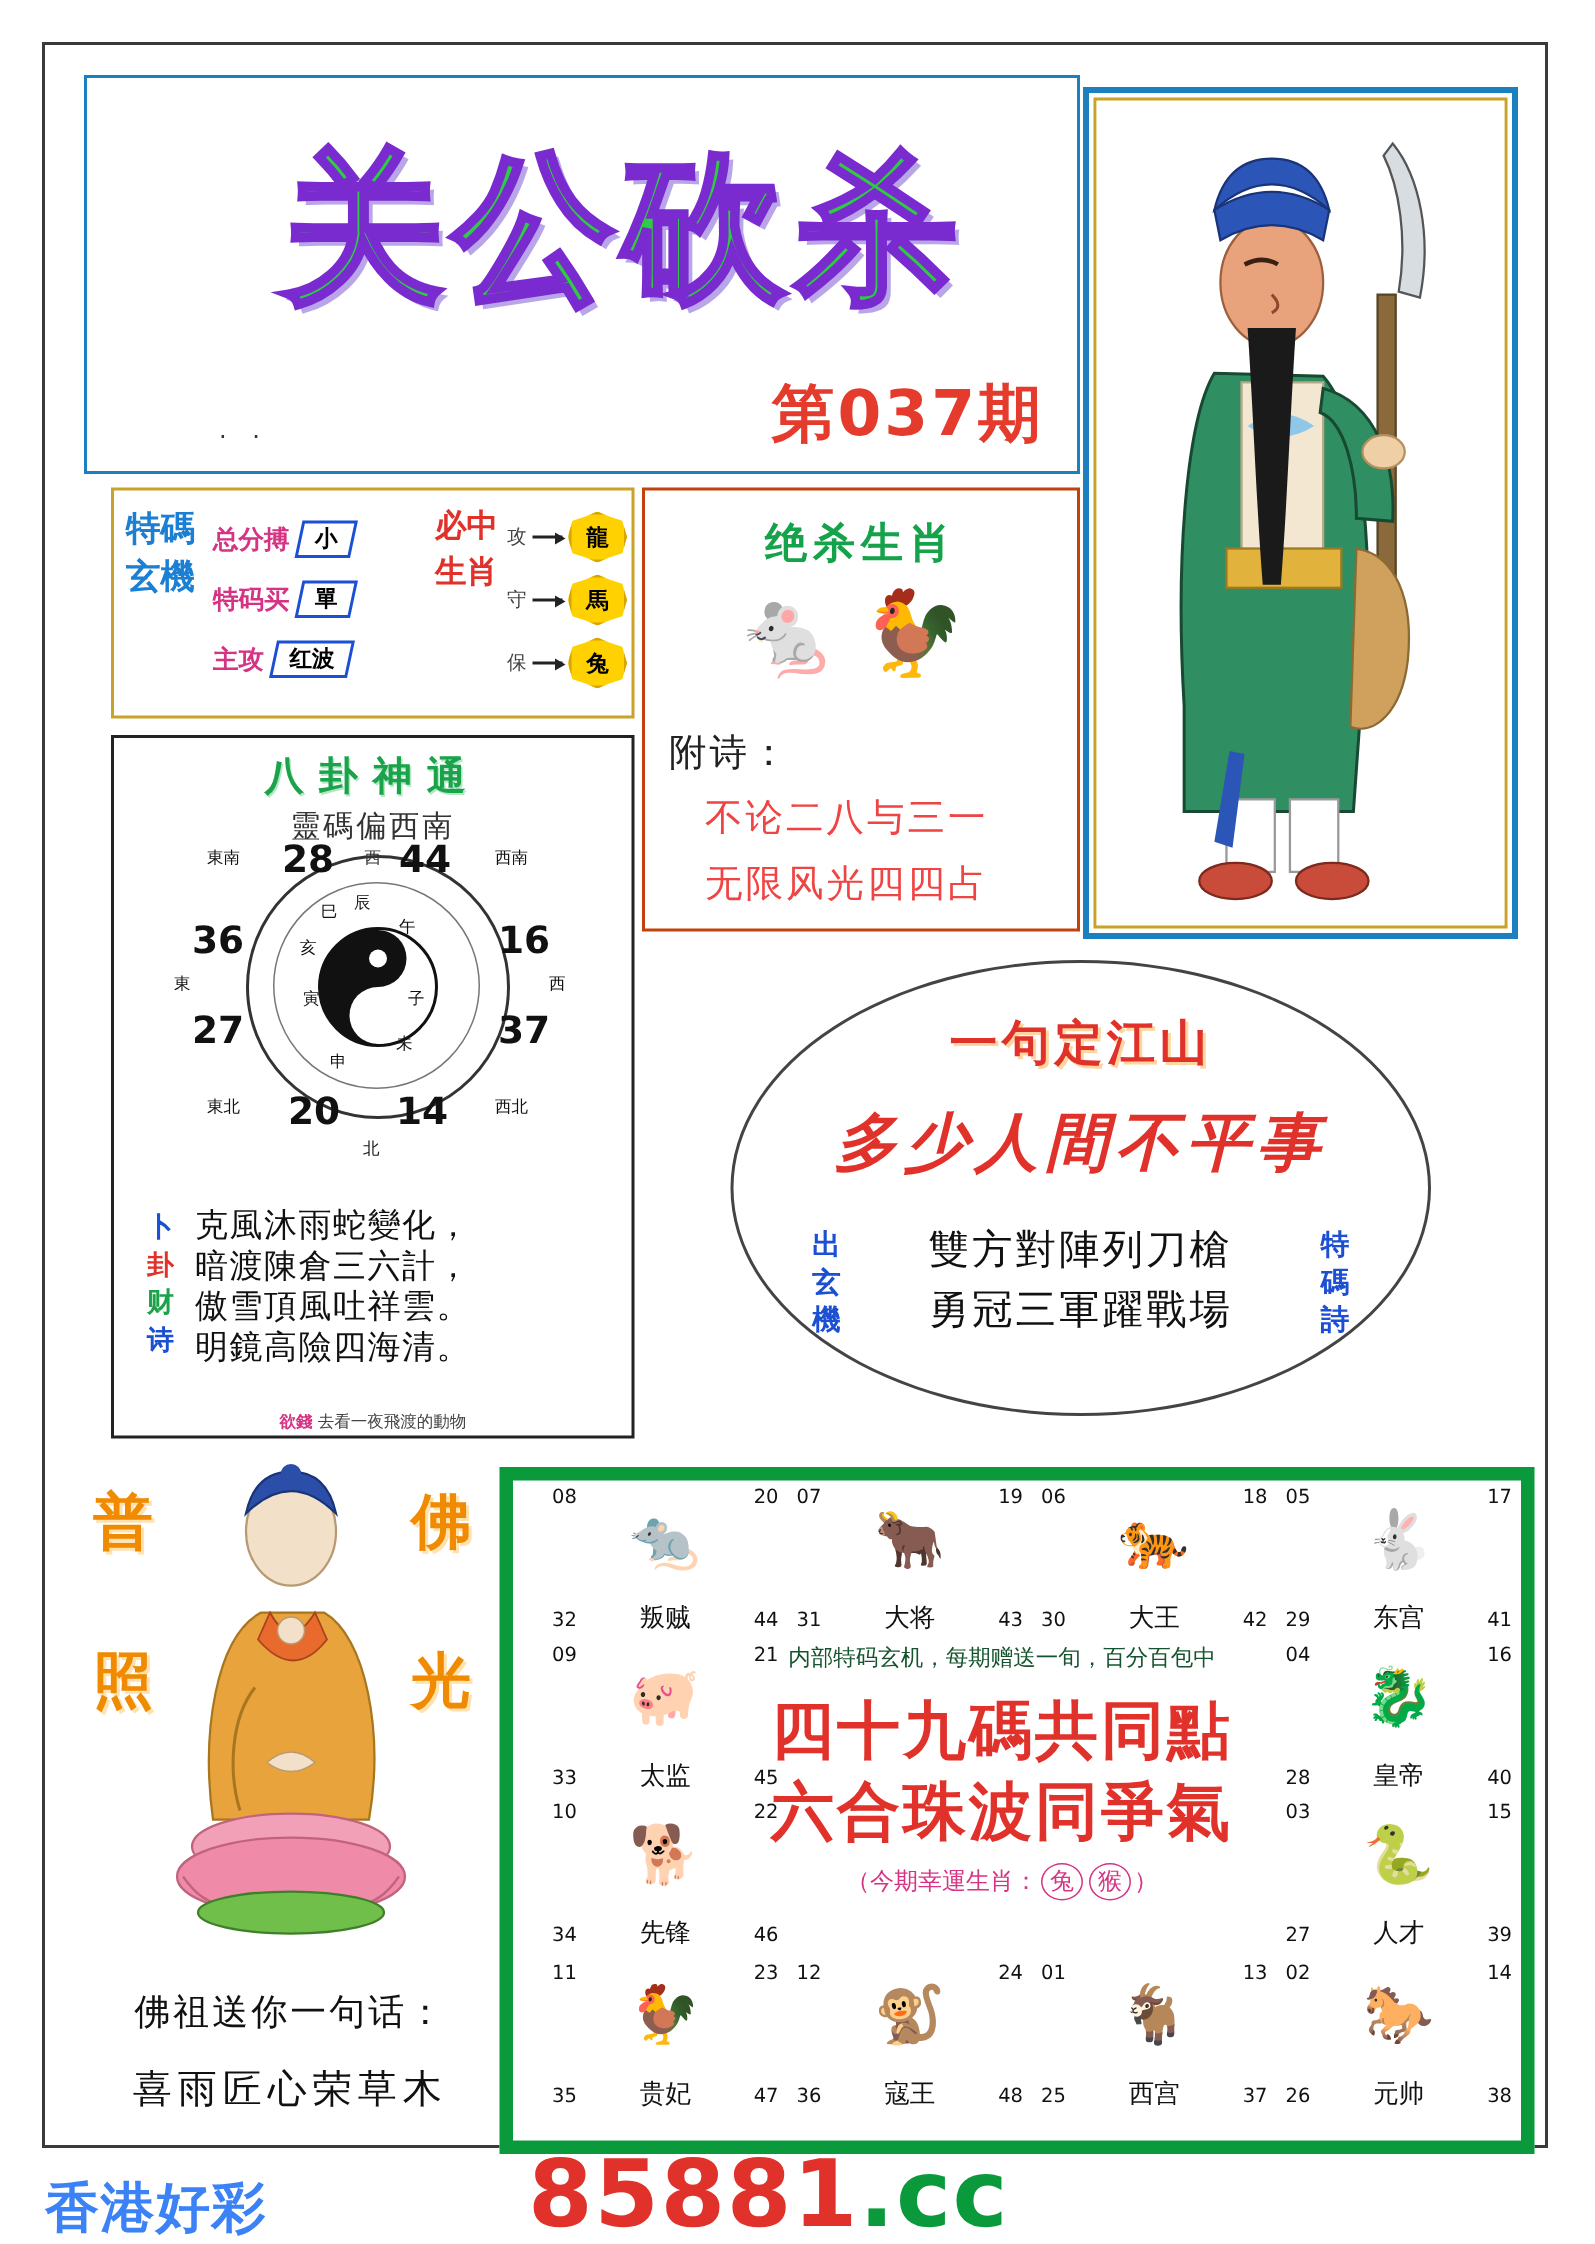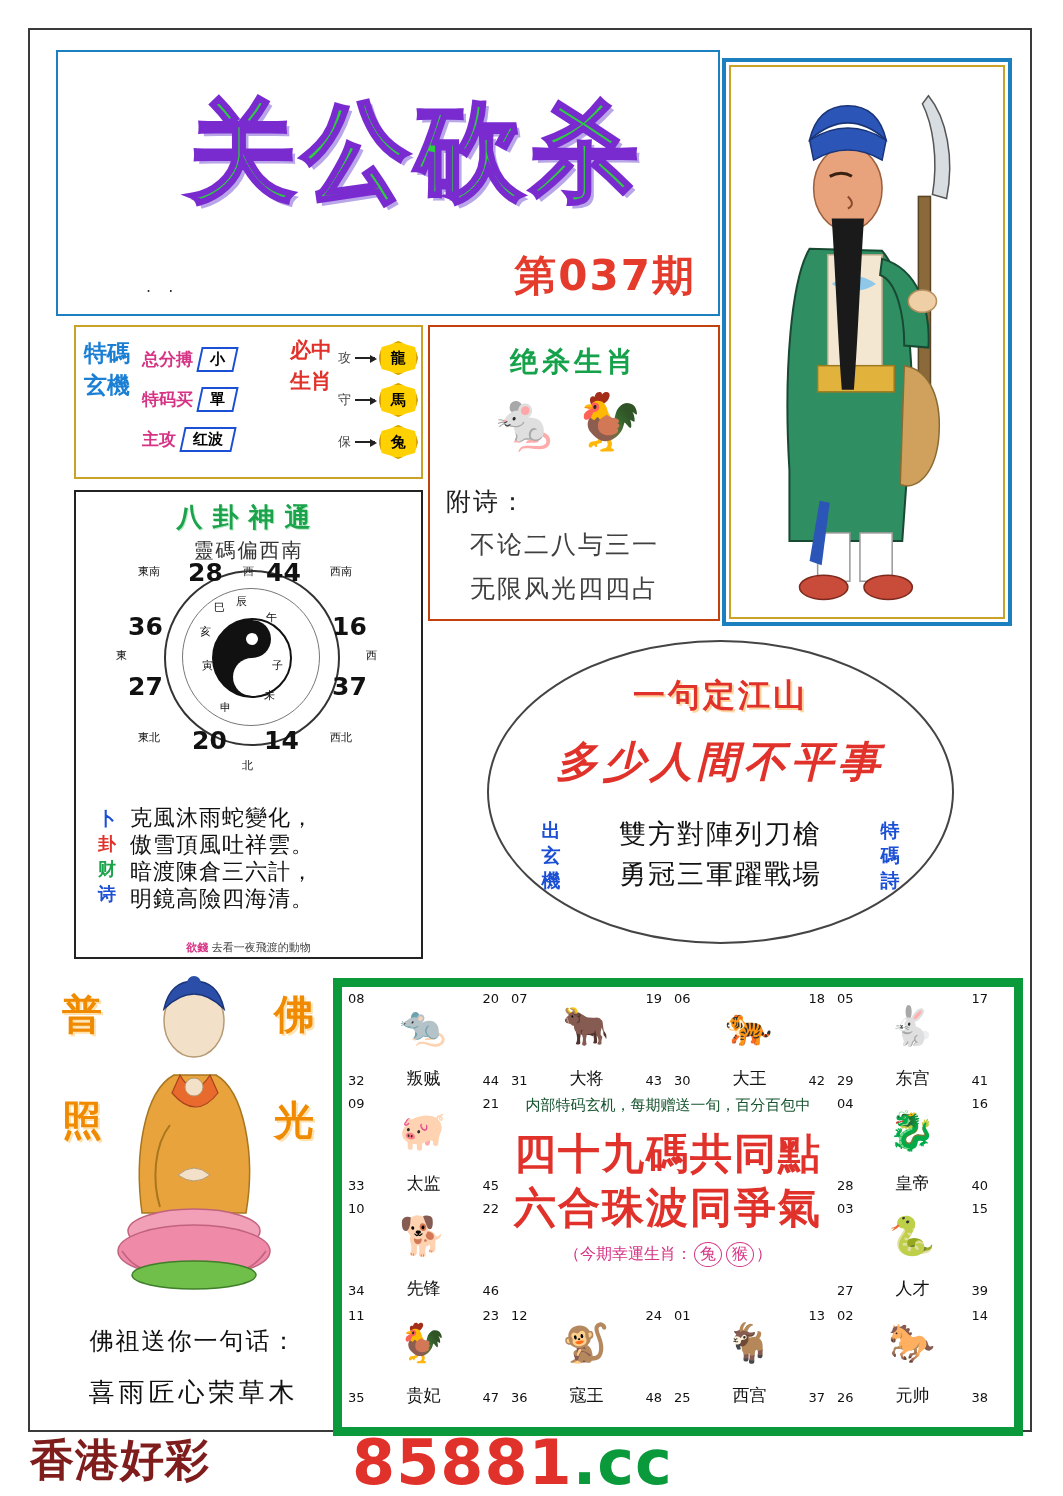--- a/index.html
+++ b/index.html
@@ -36,21 +36,21 @@
   .zline:after{content:"";position:absolute;right:-2px;top:-4px;border-left:7px solid #222;border-top:4px solid transparent;border-bottom:4px solid transparent;}
   .zstar{width:40px;height:30px;background:#ffd100;border:2px solid #d8a400;display:flex;align-items:center;justify-content:center;
      font-size:15px;font-weight:bold;color:#000;
      clip-path:polygon(0% 50%,8% 18%,30% 10%,50% 0%,70% 10%,92% 18%,100% 50%,92% 82%,70% 90%,50% 100%,30% 90%,8% 82%);}
 
   
   .jssx{position:absolute;left:428px;top:325px;width:288px;height:292px;border:2px solid #c2410c;background:#fff;}
   .jssx h3{margin:0;padding-top:16px;text-align:center;font-size:28px;color:#15a24a;font-weight:bold;letter-spacing:4px;}
   .jssx .animals{position:absolute;left:0;top:62px;width:288px;text-align:center;font-size:56px;letter-spacing:14px;}
   .jssx .fushi{position:absolute;left:16px;top:158px;font-size:25px;color:#222;letter-spacing:2px;}
-  .jssx .poem{position:absolute;left:40px;top:196px;font-size:25px;color:#404040;line-height:44px;letter-spacing:2px;}
+  .jssx .poem{position:absolute;left:40px;top:196px;font-size:25px;color:#ef4444;line-height:44px;letter-spacing:2px;}
 
   
   .bagua{position:absolute;left:74px;top:490px;width:345px;height:465px;border:2px solid #222;background:#fff;}
   .bagua .bt{text-align:center;font-size:26px;font-weight:bold;color:#1aa34a;letter-spacing:10px;margin-top:8px;
      text-shadow:1px 1px 0 #b5e6c4;}
   .bagua .bsub{text-align:center;font-size:20px;color:#333;letter-spacing:2px;margin-top:2px;}
   .bagua .bsub2{text-align:center;font-size:11px;color:#333;}
   .dial{position:absolute;left:40px;top:70px;width:266px;height:226px;}
   .circle{position:absolute;left:48px;top:8px;width:172px;height:172px;border:2px solid #333;border-radius:50%;}
   .circle2{position:absolute;left:66px;top:26px;width:136px;height:136px;border:1px solid #777;border-radius:50%;}
@@ -84,36 +84,36 @@
 
   
   .buddha{position:absolute;left:56px;top:975px;width:275px;height:440px;}
   .bud-word{position:absolute;font-size:40px;font-weight:bold;color:#f08a00;text-shadow:2px 2px 0 #ffe2b0;}
   .bud-msg{position:absolute;left:0;top:350px;width:275px;text-align:center;font-size:24px;color:#111;letter-spacing:2px;}
   .bud-msg2{position:absolute;left:0;top:400px;width:275px;text-align:center;font-size:26px;color:#111;letter-spacing:4px;}
 
   
   .ztable{position:absolute;left:333px;top:978px;width:672px;height:440px;border:9px solid #0a9a3c;background:#fff;}
   .zgrid{position:absolute;left:0;top:0;width:654px;height:422px;}
-  .zcell{position:absolute;width:163px;height:105px;}
+  .zcell{position:absolute;width:163px;height:105px;margin-left:20px;}
   .zc-tl,.zc-tr,.zc-bl,.zc-br{position:absolute;font-size:13px;color:#111;}
   .zc-tl{left:6px;top:4px;} .zc-tr{right:6px;top:4px;}
   .zc-bl{left:6px;bottom:4px;} .zc-br{right:6px;bottom:4px;}
   .zc-name{position:absolute;left:0;bottom:2px;width:163px;text-align:center;font-size:17px;color:#111;}
   .zc-ico{position:absolute;left:0;top:16px;width:163px;text-align:center;font-size:38px;line-height:46px;}
   .centerbox{position:absolute;left:163px;top:105px;width:326px;height:212px;}
   .cb-note{position:absolute;left:0;top:4px;width:326px;text-align:center;font-size:15px;color:#14532d;}
   .cb-big1{position:absolute;left:0;top:34px;width:326px;text-align:center;font-size:42px;font-weight:bold;color:#e0322a;letter-spacing:2px;}
   .cb-big2{position:absolute;left:0;top:88px;width:326px;text-align:center;font-size:42px;font-weight:bold;color:#e0322a;letter-spacing:2px;}
   .cb-lucky{position:absolute;left:0;top:150px;width:326px;text-align:center;font-size:16px;color:#d63384;}
   .cb-lucky .circ{display:inline-block;border:1.5px solid #d63384;border-radius:50%;padding:1px 5px;margin:0 2px;}
 
   
   .footer{position:absolute;left:22px;bottom:8px;width:1020px;height:64px;}
-  .f-cn{position:absolute;left:8px;top:7px;font-size:44px;font-weight:bold;color:#7f1d1d;letter-spacing:1px;}
+  .f-cn{position:absolute;left:8px;top:24px;font-size:36px;font-weight:bold;color:#3b82f6;letter-spacing:1px;}
   .f-num{position:absolute;left:330px;top:2px;font-size:62px;font-weight:bold;color:#e0322a;letter-spacing:1px;
      font-family:"DejaVu Sans",sans-serif;}
   .f-num .cc{color:#0a9a3c;}
 
   
   .gg{position:absolute;left:0;top:0;width:100%;height:100%;}
 </style>
 </head>
 <body>
 
@@ -253,22 +253,22 @@
 
     <div class="bpoem">
       <div class="tag">
         <div style="color:#1b4fd4">卜</div>
           <div style="color:#e0322a">卦</div>
           <div style="color:#1aa34a">财</div>
           <div style="color:#1b4fd4">诗</div>
       </div>
       <div class="lines">
         <div>克風沐雨蛇變化，</div>
+        <div>暗渡陳倉三六計，</div>
         <div>傲雪頂風吐祥雲。</div>
-        <div>暗渡陳倉三六計，</div>
         <div>明鏡高險四海清。</div>
       </div>
     </div>
     <div class="bnote">
       <b>欲錢</b>
       <span>去看一夜飛渡的動物</span>
     </div>
   </div>
 
   <div class="ellipse">

